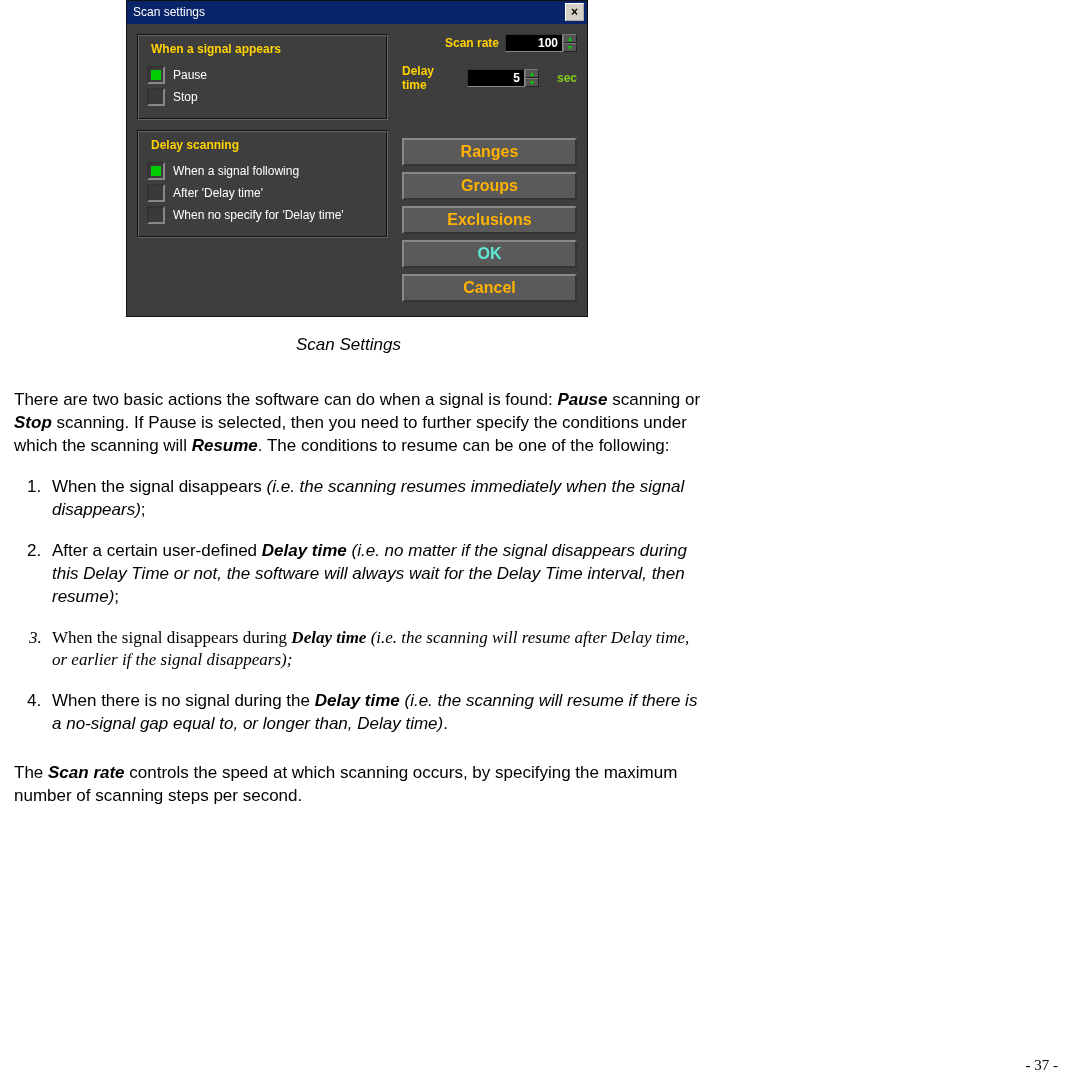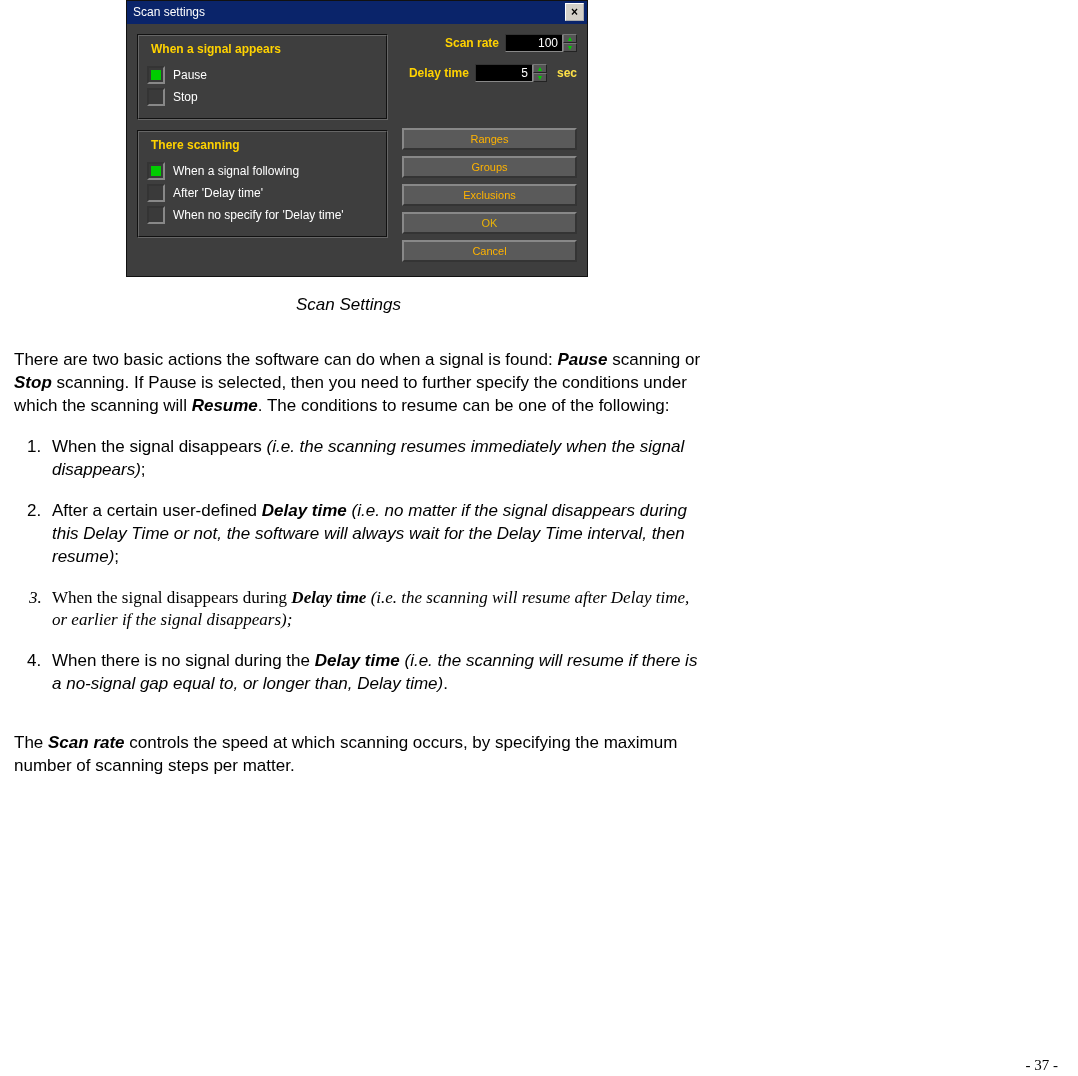--- a/index.html
+++ b/index.html
@@ -113,20 +113,21 @@
   }
   .fieldlabel {
     color: #ffd200;
     font-weight: bold;
     font-size: 12px;
   }
   .numfield {
     display: flex;
     align-items: flex-end;
     height: 18px;
+    font-weight: bold;
   }
   .numinput {
     width: 48px;
     background: #000;
     color: #fff;
     text-align: right;
     padding: 0 4px;
     font-size: 12px;
     border: 1px inset #888;
     line-height: 16px;
@@ -141,53 +142,53 @@
     background: #555;
     border: 1px outset #777;
     display: flex;
     align-items: center;
     justify-content: center;
     font-size: 7px;
     line-height: 1;
     color: #00cc00;
   }
   .unit {
-    color: #fde047;
-    font-weight: bold;
-    font-size: 12px;
-    margin-left: 4px;
+    color: #84cc16;
+    font-weight: bold;
+    font-size: 12px;
+    margin-left: 12px;
   }
   .btn {
     background: #5a5a5a;
     border: 2px outset #888;
     color: #ffb300;
-    font-weight: normal;
-    font-size: 11px;
+    font-weight: bold;
+    font-size: 16px;
     text-align: center;
     padding: 3px 0;
   }
   .btn.primary {
-    color: #eab308;
+    color: #5eead4;
   }
   .caption {
     font-style: italic;
     font-family: Arial, sans-serif;
     font-size: 17px;
     margin: 18px 0 34px 290px;
   }
   .bodytext {
     max-width: 700px;
     line-height: 1.35;
     font-size: 17px;
   }
   .bodytext p { margin: 0 0 18px 8px; }
   .bold-i { font-style: italic; font-weight: bold; }
   ol.conditions {
     padding-left: 40px;
-    margin: 0 0 36px 0;
+    margin: 0 0 26px 0;
   }
   ol.conditions li {
     margin: 0 0 18px 0;
     padding-left: 6px;
   }
   .pagenum {
     position: absolute;
     bottom: 2px;
     right: 20px;
     font-family: "Times New Roman", serif;
@@ -213,21 +214,21 @@
               <span class="checkbox checked"></span>
               <span class="opt-label">Pause</span>
             </div>
             <div class="option-row">
               <span class="checkbox"></span>
               <span class="opt-label">Stop</span>
             </div>
           </div>
 
           <div class="group">
-            <div class="group-title">There scanning</div>
+            <div class="group-title">Delay scanning</div>
             <div class="option-row">
               <span class="checkbox checked"></span>
               <span class="opt-label">When a signal following</span>
             </div>
             <div class="option-row">
               <span class="checkbox"></span>
               <span class="opt-label">After 'Delay time'</span>
             </div>
             <div class="option-row">
               <span class="checkbox"></span>
@@ -288,18 +289,18 @@
       </li>
       <li style="font-style:italic;font-family:Liberation Serif, serif;">
         <span style="font-style:normal">When the signal disappears during </span><span class="bold-i" style="font-style:italic">Delay time</span><em> (i.e. the scanning will resume after Delay time, or earlier if the signal disappears);</em>
       </li>
       <li>
         <span>When there is no signal during the </span><span class="bold-i">Delay time</span><em> (i.e. the scanning will resume if there is a no-signal gap equal to, or longer than, Delay time)</em><span>.</span>
       </li>
     </ol>
 
     <p>
-      <span>The </span><span class="bold-i">Scan rate</span><span> controls the speed at which scanning occurs, by specifying the maximum number of scanning steps per matter.</span>
+      <span>The </span><span class="bold-i">Scan rate</span><span> controls the speed at which scanning occurs, by specifying the maximum number of scanning steps per second.</span>
     </p>
   </div>
 </div>
 
 <div class="pagenum">- 37 -</div>
 
 </body></html>

